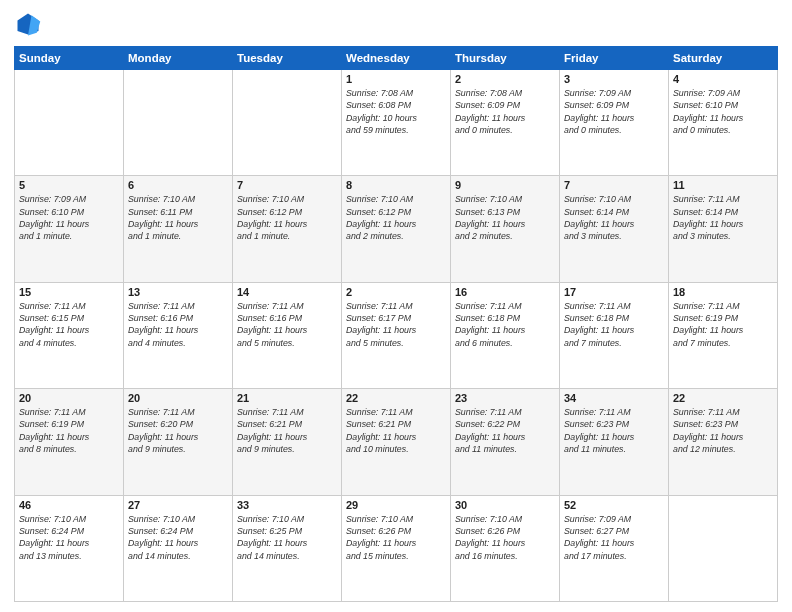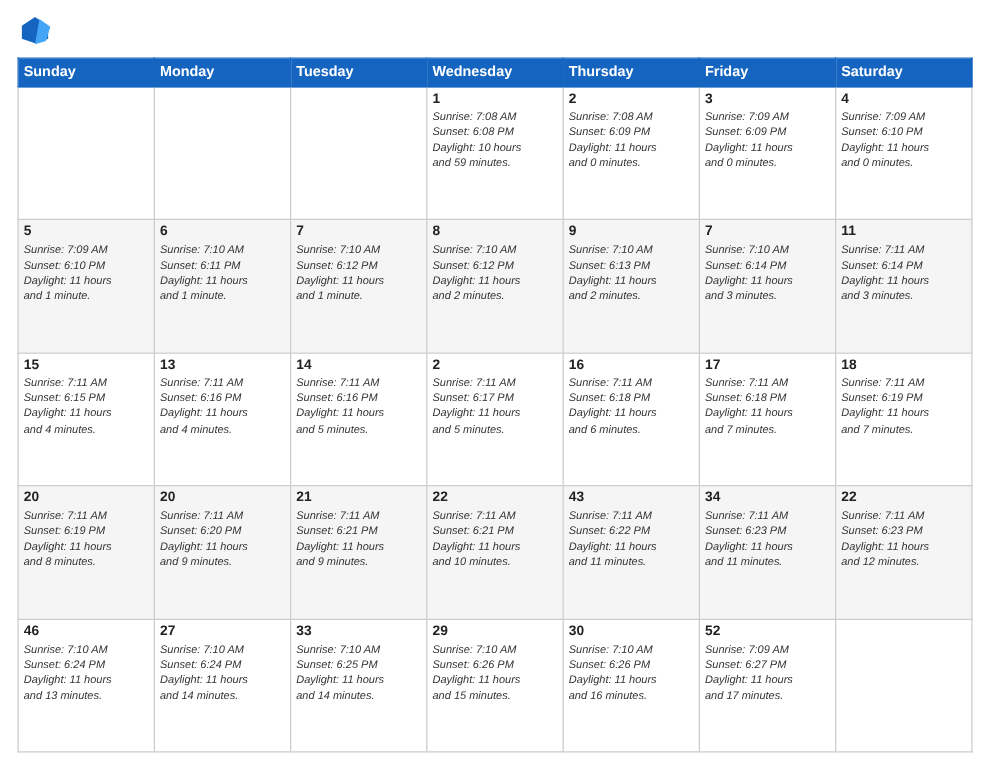--- a/index.html
+++ b/index.html
@@ -288,21 +288,21 @@
 and 9 minutes.</div>
           </td>
           <td>
             <span class="day-number">22</span>
             <div class="day-info" style="white-space: pre-line;">Sunrise: 7:11 AM
 Sunset: 6:21 PM
 Daylight: 11 hours
 and 10 minutes.</div>
           </td>
           <td>
-            <span class="day-number">43</span>
+            <span class="day-number">23</span>
             <div class="day-info" style="white-space: pre-line;">Sunrise: 7:11 AM
 Sunset: 6:22 PM
 Daylight: 11 hours
 and 11 minutes.</div>
           </td>
           <td>
             <span class="day-number">34</span>
             <div class="day-info" style="white-space: pre-line;">Sunrise: 7:11 AM
 Sunset: 6:23 PM
 Daylight: 11 hours

